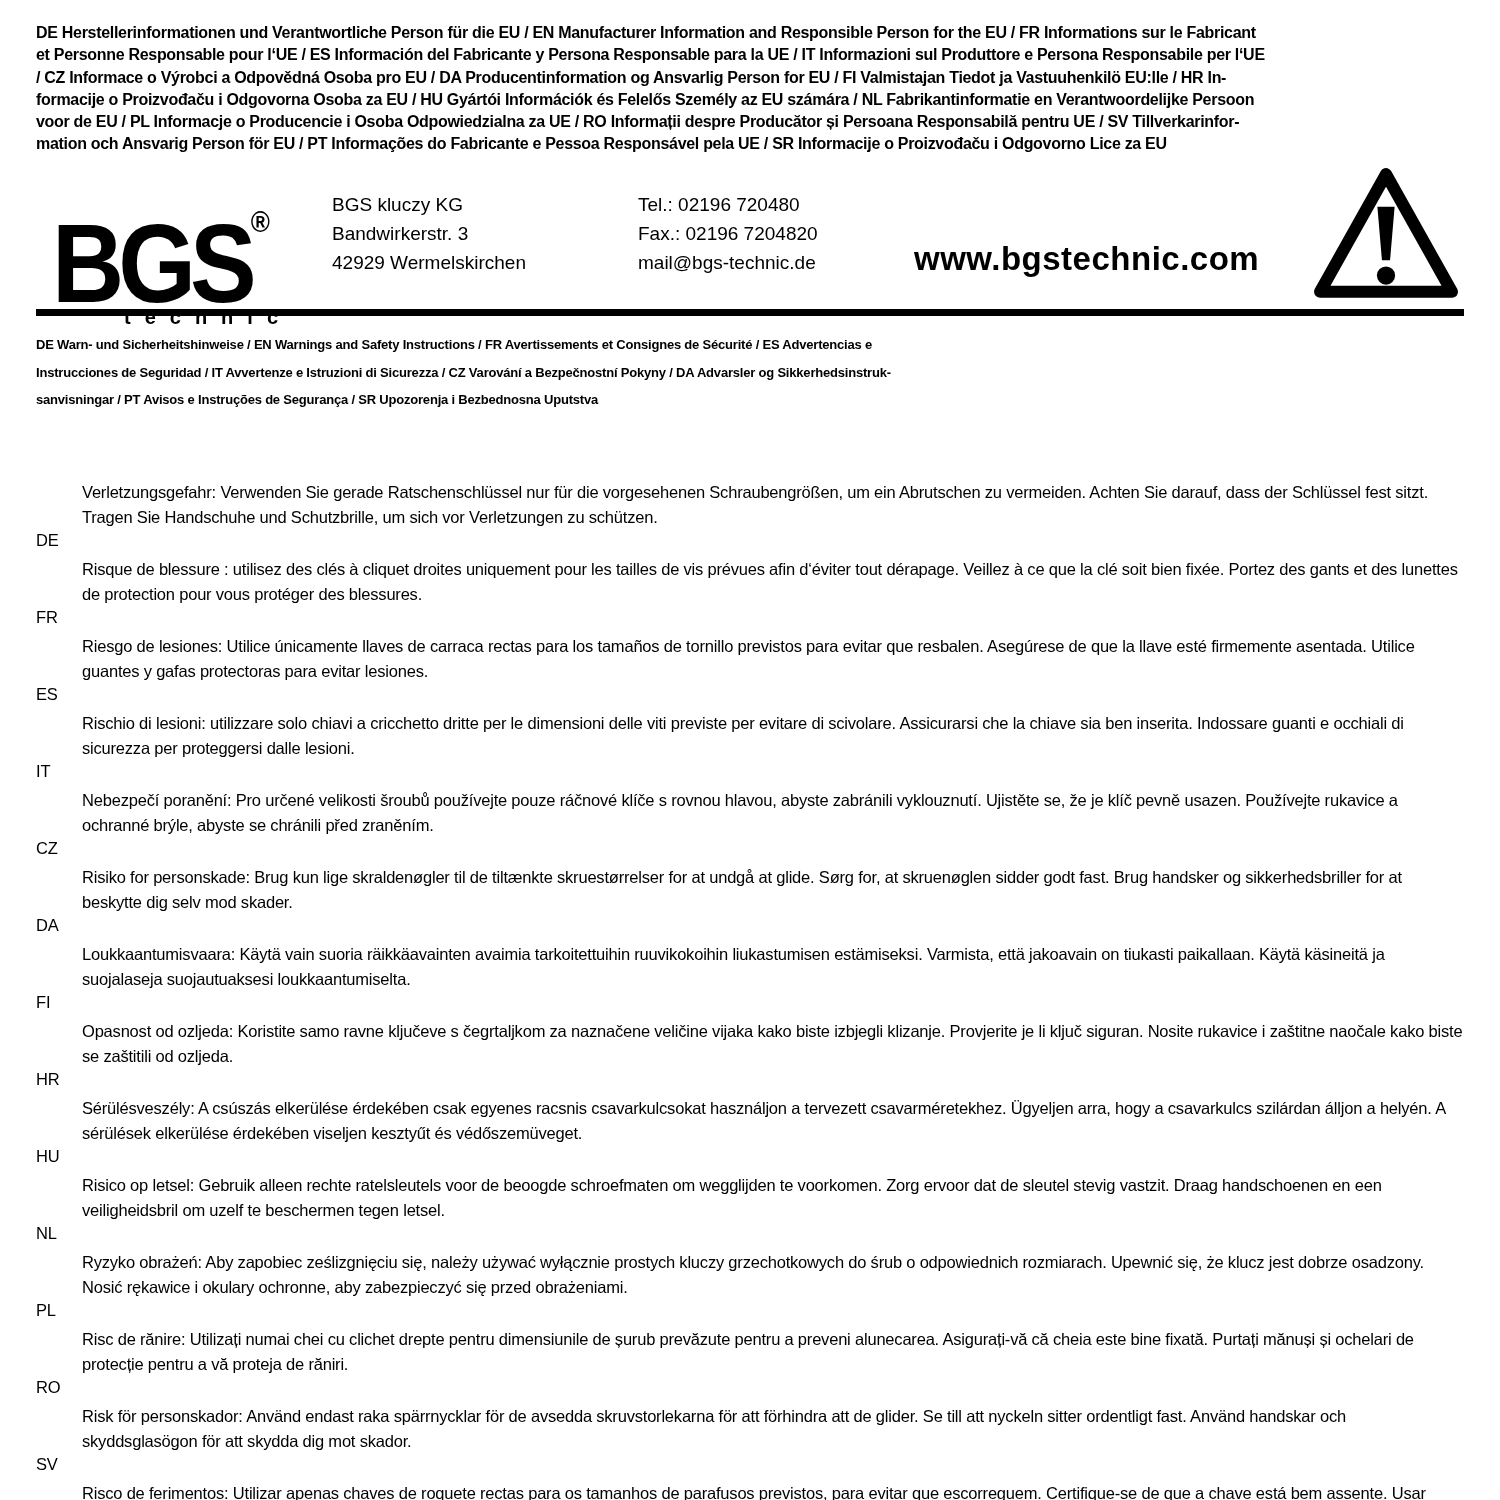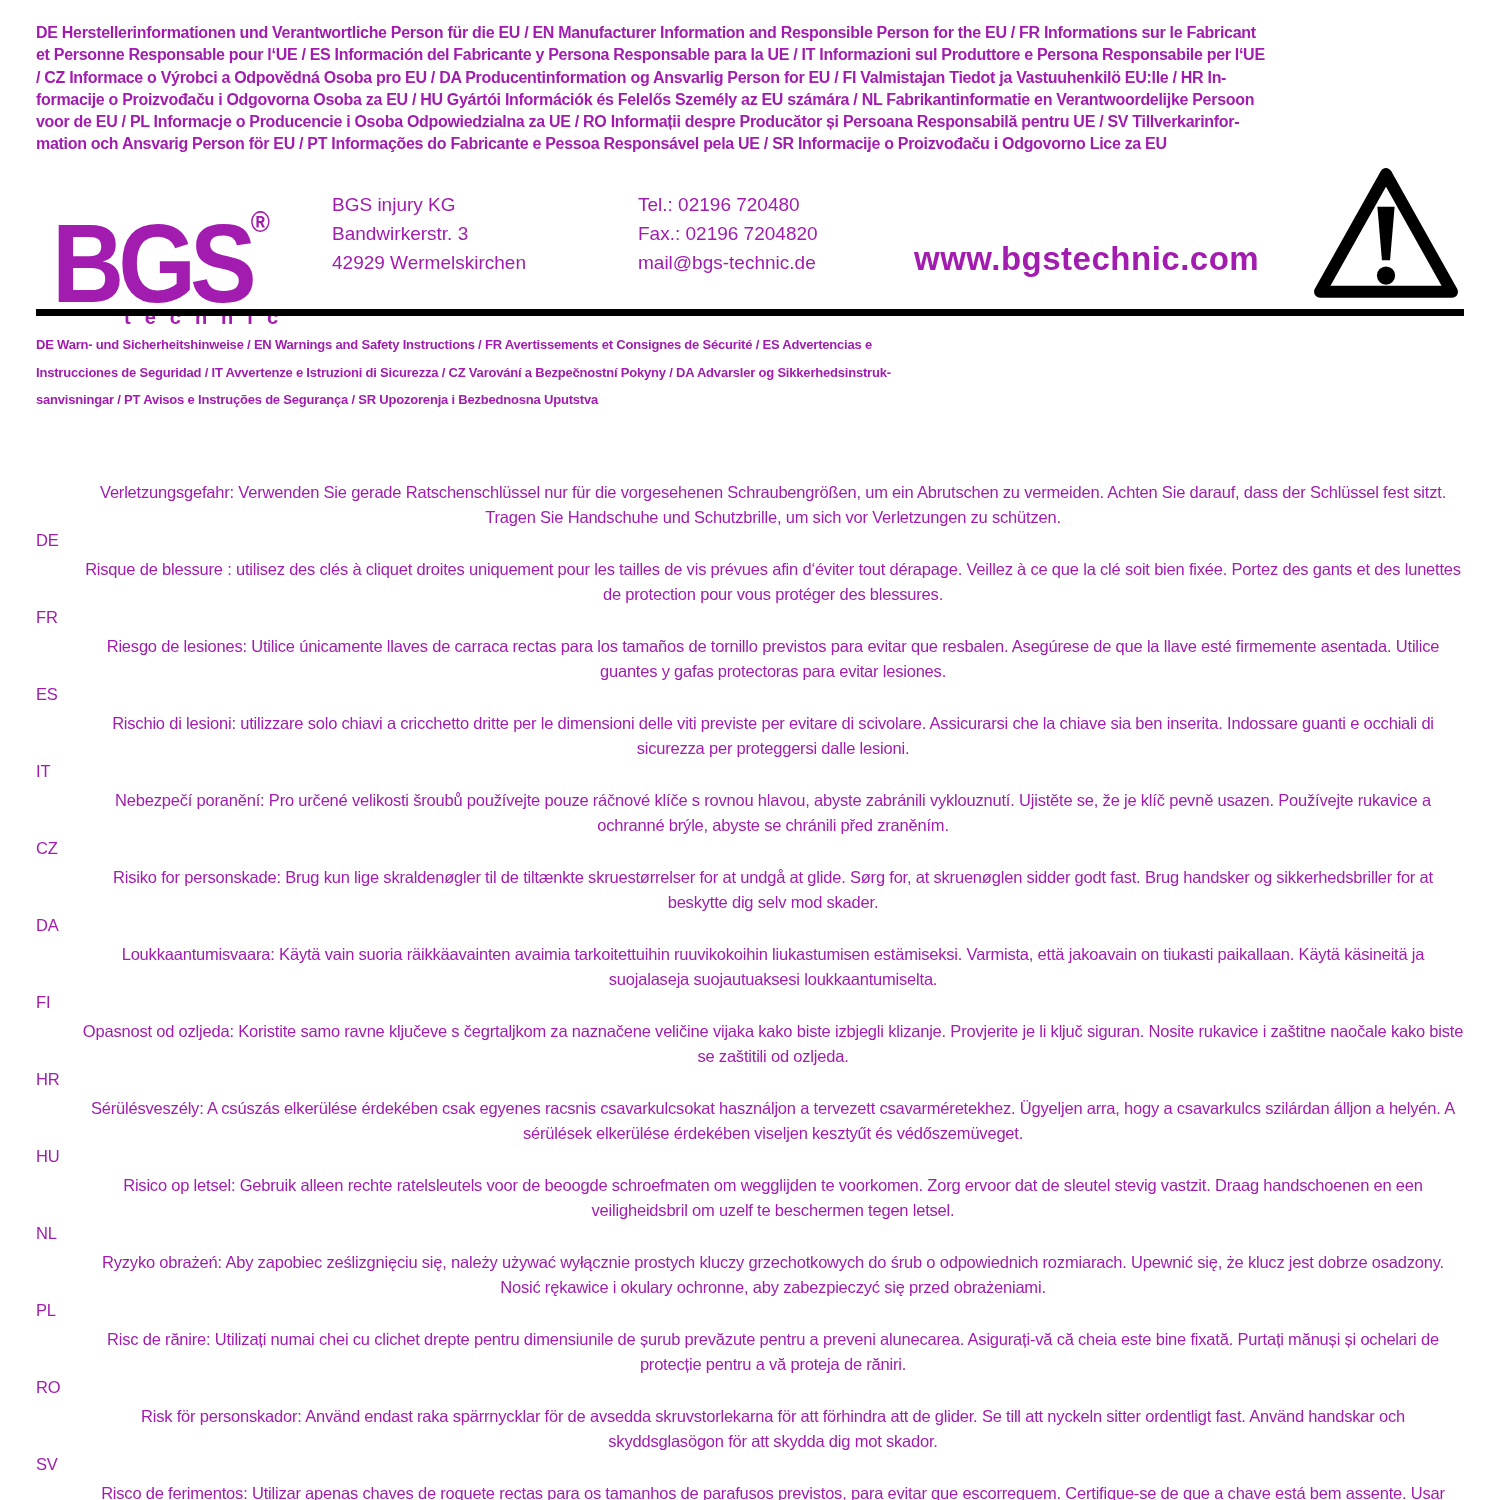--- a/index.html
+++ b/index.html
@@ -1,21 +1,21 @@
 <!DOCTYPE html>
 <html><head>
 <meta charset="utf-8">
 <style>
   html, body { margin: 0; padding: 0; background: #ffffff; }
   .sheet {
     position: relative;
     width: 1500px;
     height: 1500px;
     background: #ffffff;
-    color: #a21caf;
+    color: #000000;
     font-family: "Liberation Sans", sans-serif;
     overflow: hidden;
   }
   
   .header1 {
     position: absolute;
     left: 36px; top: 22px;
     font-weight: bold;
     font-size: 16px;
     letter-spacing: -0.3px;
@@ -56,21 +56,21 @@
     font-weight: bold;
     font-size: 13px;
     letter-spacing: -0.2px;
     line-height: 27.5px;
     white-space: nowrap;
   }
   
   .list { position: absolute; left: 36px; top: 480px; width: 1428px; }
   .item { display: flex; margin-bottom: 4px; font-size: 16.5px; letter-spacing: -0.2px; line-height: 25px; }
   .code { width: 46px; flex-shrink: 0; font-weight: normal; margin-top: 48px; }
-  .text { flex: 1; text-align: center; }
+  .text { flex: 1; }
 </style>
 </head>
 <body>
 
 <div class="sheet">
 
   <div class="header1">
     <div>DE Herstellerinformationen und Verantwortliche Person für die EU  /  EN Manufacturer Information and Responsible Person for the EU  /  FR Informations sur le Fabricant</div>
     <div>et Personne Responsable pour l‘UE  /  ES Información del Fabricante y Persona Responsable para la UE  /  IT Informazioni sul Produttore e Persona Responsabile per l‘UE</div>
     <div>/  CZ Informace o Výrobci a Odpovědná Osoba pro EU  /  DA Producentinformation og Ansvarlig Person for EU  /  FI Valmistajan Tiedot ja Vastuuhenkilö EU:lle  /  HR In-</div>
@@ -80,21 +80,21 @@
   </div>
 
   <div class="brand">
 
     <div class="logo">
       <div class="logo-main"><span>BGS</span><span class="logo-reg">®</span></div>
       <div class="logo-sub">technic</div>
     </div>
 
     <div class="address">
-      <div>BGS injury KG</div>
+      <div>BGS kluczy KG</div>
       <div>Bandwirkerstr. 3</div>
       <div>42929 Wermelskirchen</div>
     </div>
 
     <div class="contact">
       <div>Tel.: 02196 720480</div>
       <div>Fax.: 02196 7204820</div>
       <div>mail@bgs-technic.de</div>
     </div>
 

